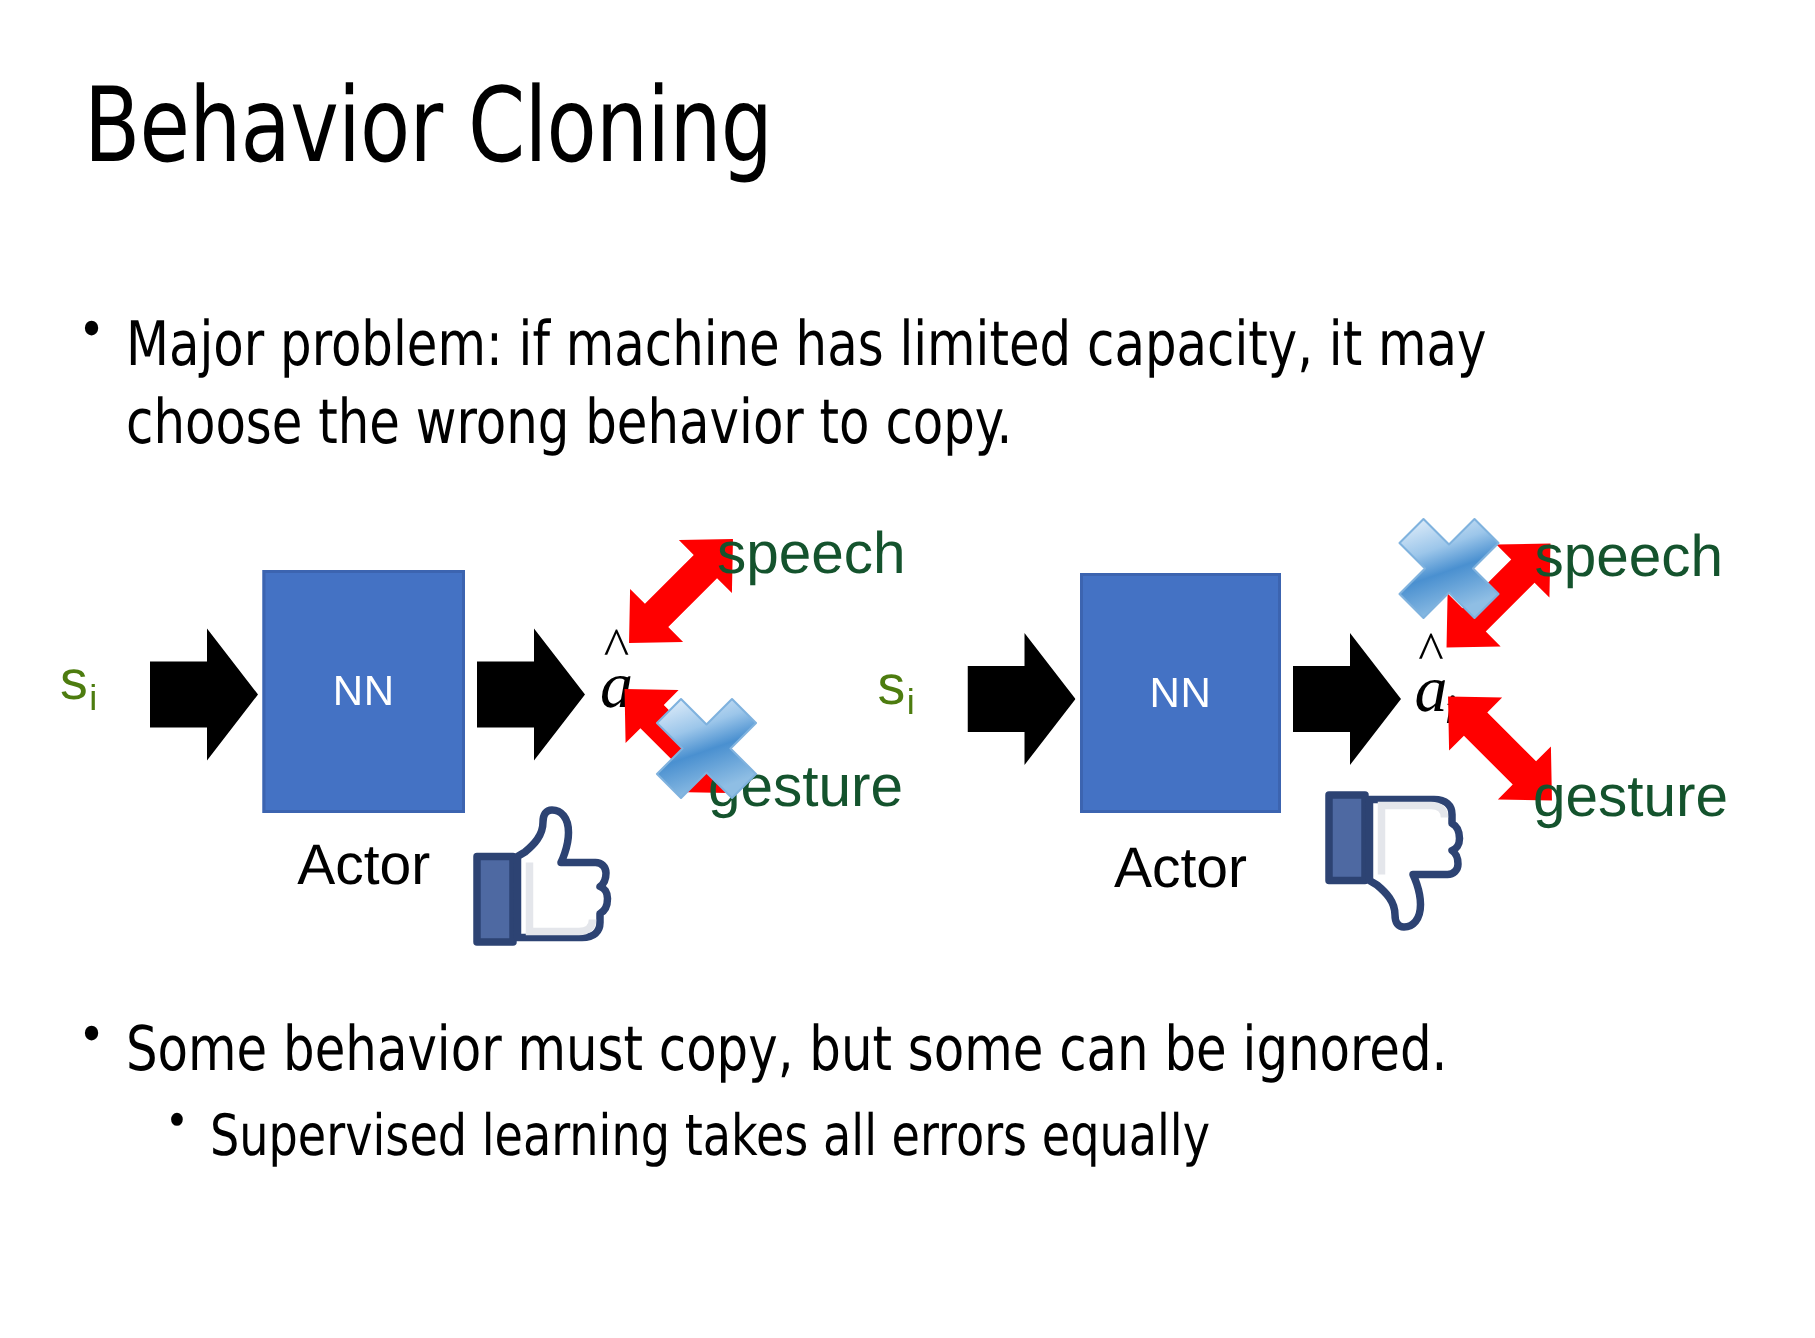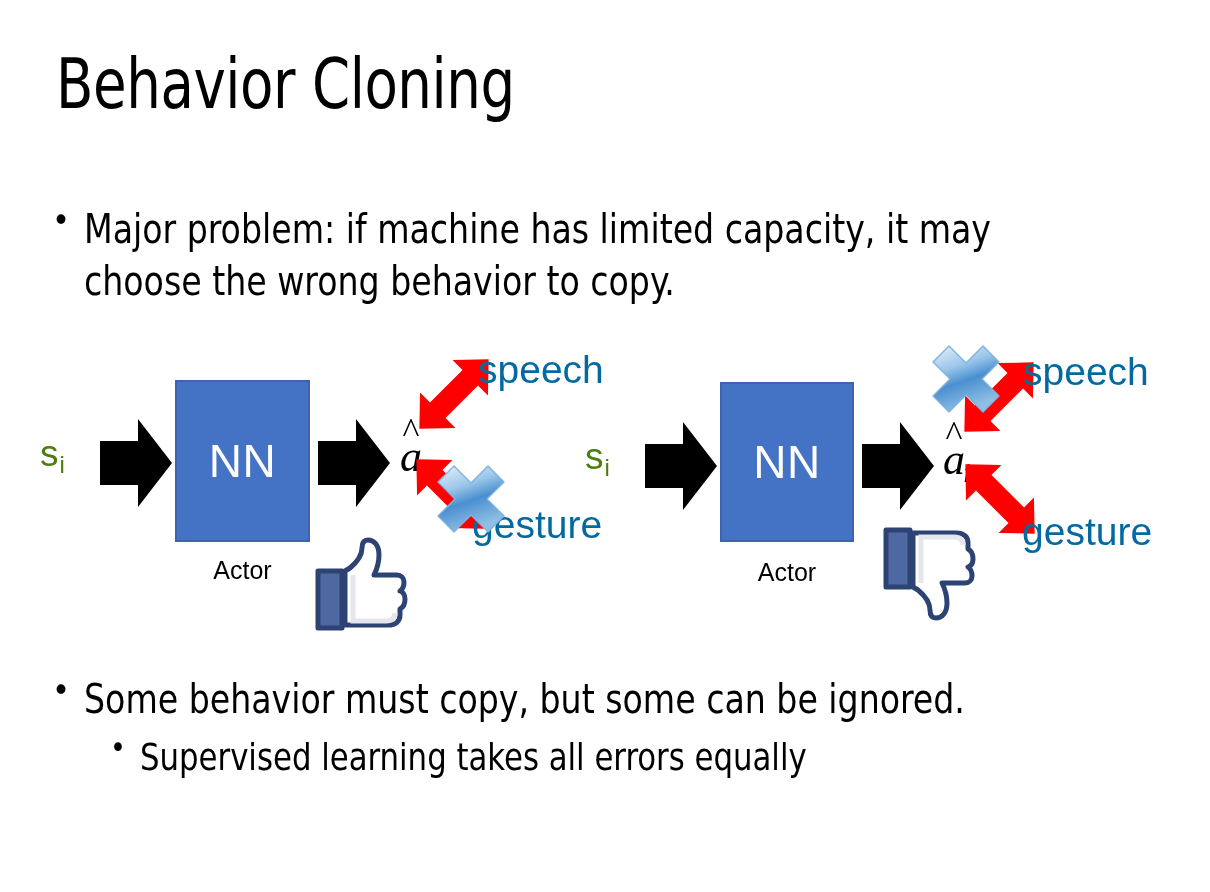--- a/index.html
+++ b/index.html
@@ -101,28 +101,28 @@
     background: #4472C4;
     border: 2px solid #3c64b0;
     box-sizing: border-box;
     display: flex;
     align-items: center;
     justify-content: center;
   }
   .nn-box .nn-text {
     color: #ffffff;
     font-family: "Liberation Sans", sans-serif;
-    font-size: 46px;
+    font-size: 28px;
     letter-spacing: 0.5px;
   }
 
   .actor-label {
     position: absolute;
     font-family: "Liberation Sans", sans-serif;
-    font-size: 25px;
+    font-size: 38px;
     color: #000;
     text-align: center;
     line-height: 1;
   }
 
   .blk-arrow {
     position: absolute;
     width: 72px;
     height: 96px;
   }
@@ -151,21 +151,21 @@
   .xmark {
     position: absolute;
     width: 74px;
     height: 74px;
   }
 
   .out-label {
     position: absolute;
     font-family: "Liberation Sans", sans-serif;
     font-size: 39px;
-    color: #0369a1;
+    color: #14532d;
     line-height: 1;
     white-space: nowrap;
   }
 
   .thumb {
     position: absolute;
     width: 96px;
     height: 98px;
   }
 </style>

